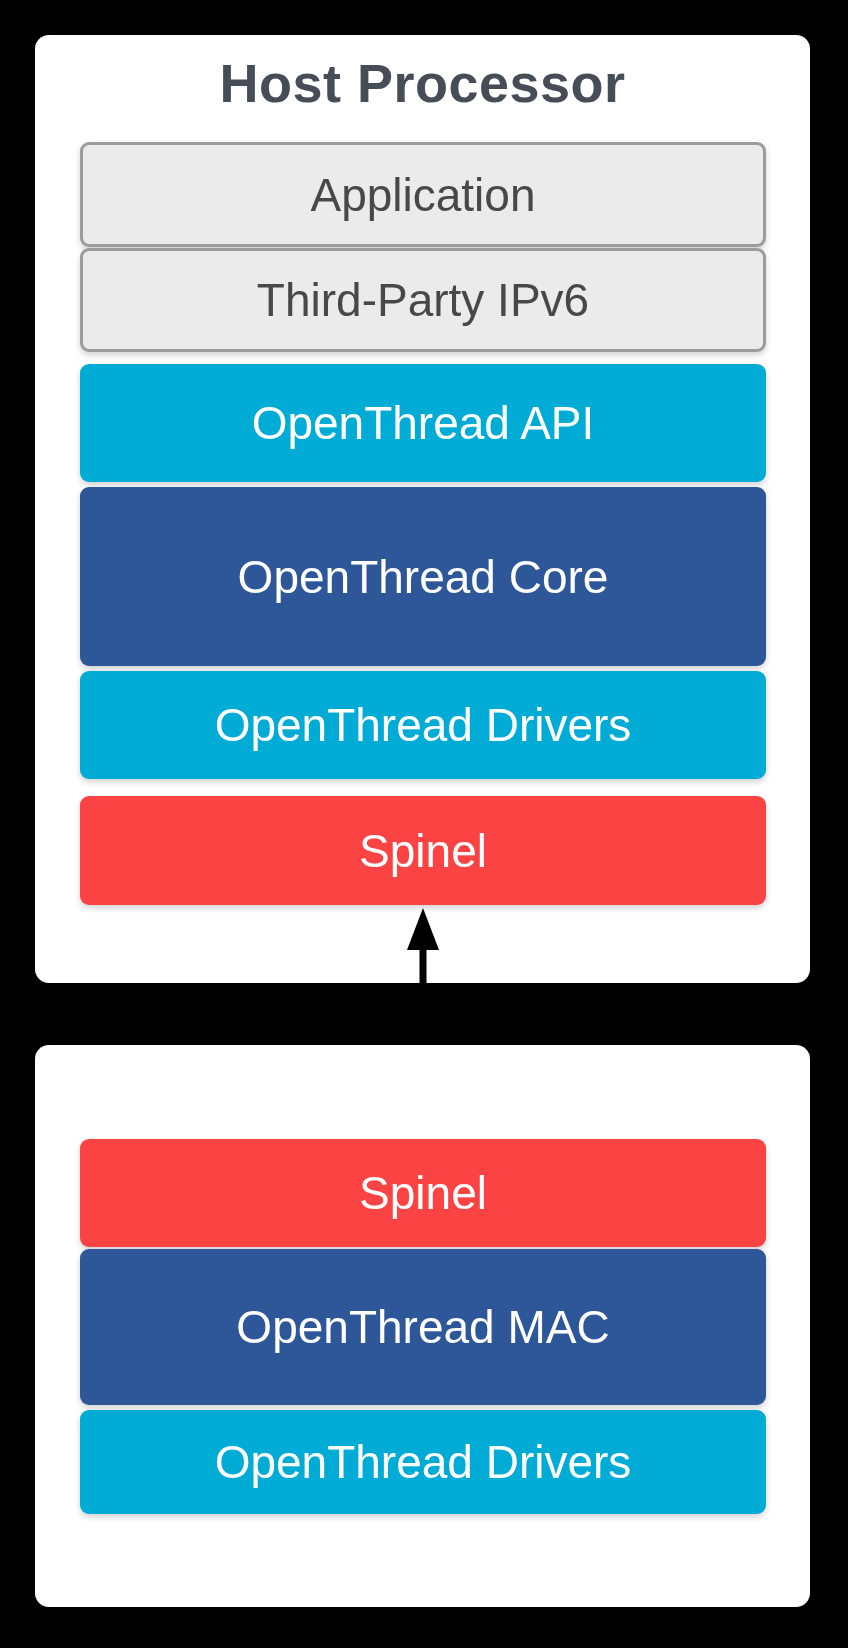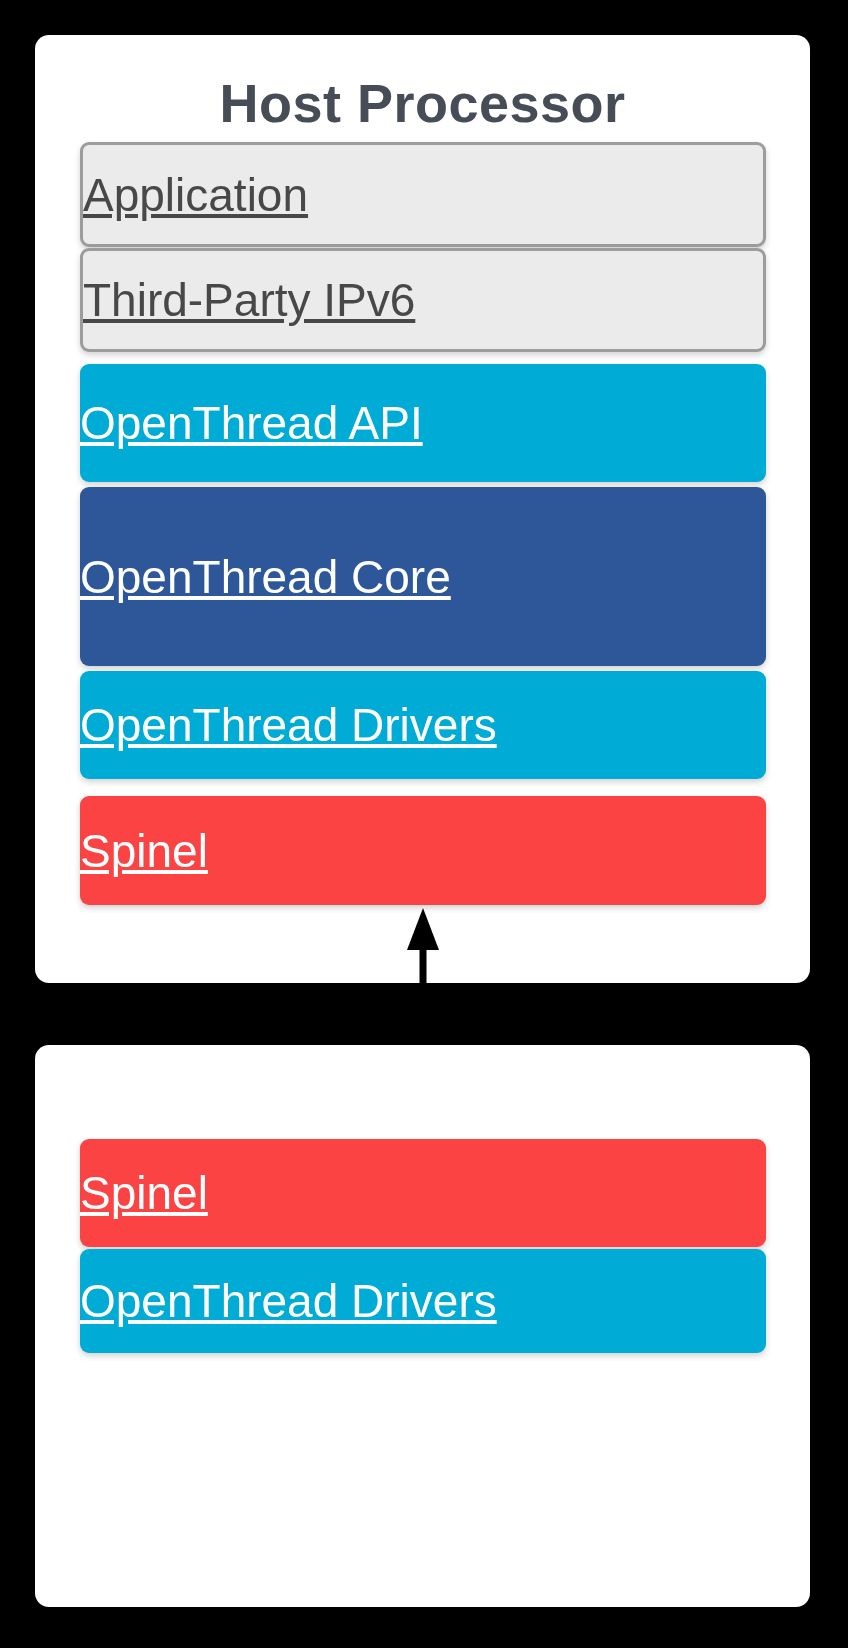--- a/index.html
+++ b/index.html
@@ -23,35 +23,34 @@
   .panel-soc  { top: 1045px; height: 562px; }
 
   .panel-title {
     text-align: center;
     font-weight: 700;
     font-size: 54px;
     line-height: 1.2;
     color: var(--title_text, #464D56);
     letter-spacing: 0.5px;
   }
-  .host-title { padding-top: 36px; }
+  .host-title { padding-top: 16px; }
   .soc-title  { margin-top: 20px; }
 
   .stack { position: absolute; left: 45px; right: 44px; }
   .host-stack { top: 107px; }
   .soc-stack  { top: 77px; }
 
   .layer {
     display: flex;
     align-items: center;
-    justify-content: flex-start;
+    justify-content: center;
     border-radius: 9px;
     font-size: 46px;
     box-shadow: 0 3px 6px rgba(0,0,0,0.18);
-    text-decoration: underline;
   }
   .layer-gray {
     background: var(--gray_fill, #EBEBEB);
     border: 3px solid var(--gray_border, #9C9C9C);
     color: var(--gray_text, #484848);
   }
   .layer-cyan { background: var(--cyan, #00ACD6); color: var(--light_text, #fff); }
   .layer-blue { background: var(--blue, #2E5799); color: var(--light_text, #fff); }
   .layer-red  { background: var(--red,  #FB4344); color: var(--light_text, #fff); margin-top: 17px; }
 
@@ -109,19 +108,22 @@
     <polygon points="20,0 36,42 4,42" fill="#000"></polygon>
     <rect x="16.5" y="34" width="7" height="146" fill="#000"></rect>
     <polygon points="20,214 36,172 4,172" fill="#000"></polygon>
   </svg>
 
   <section class="panel panel-soc">
     <div class="stack soc-stack">
       <div class="layer layer-red s-spinel">
         <span>Spinel</span>
       </div>
+      <div class="layer layer-blue s-mac">
+        <span>OpenThread MAC</span>
+      </div>
       <div class="layer layer-cyan s-drivers">
         <span>OpenThread Drivers</span>
       </div>
     </div>
   </section>
 
 </div>
 
 </body></html>

